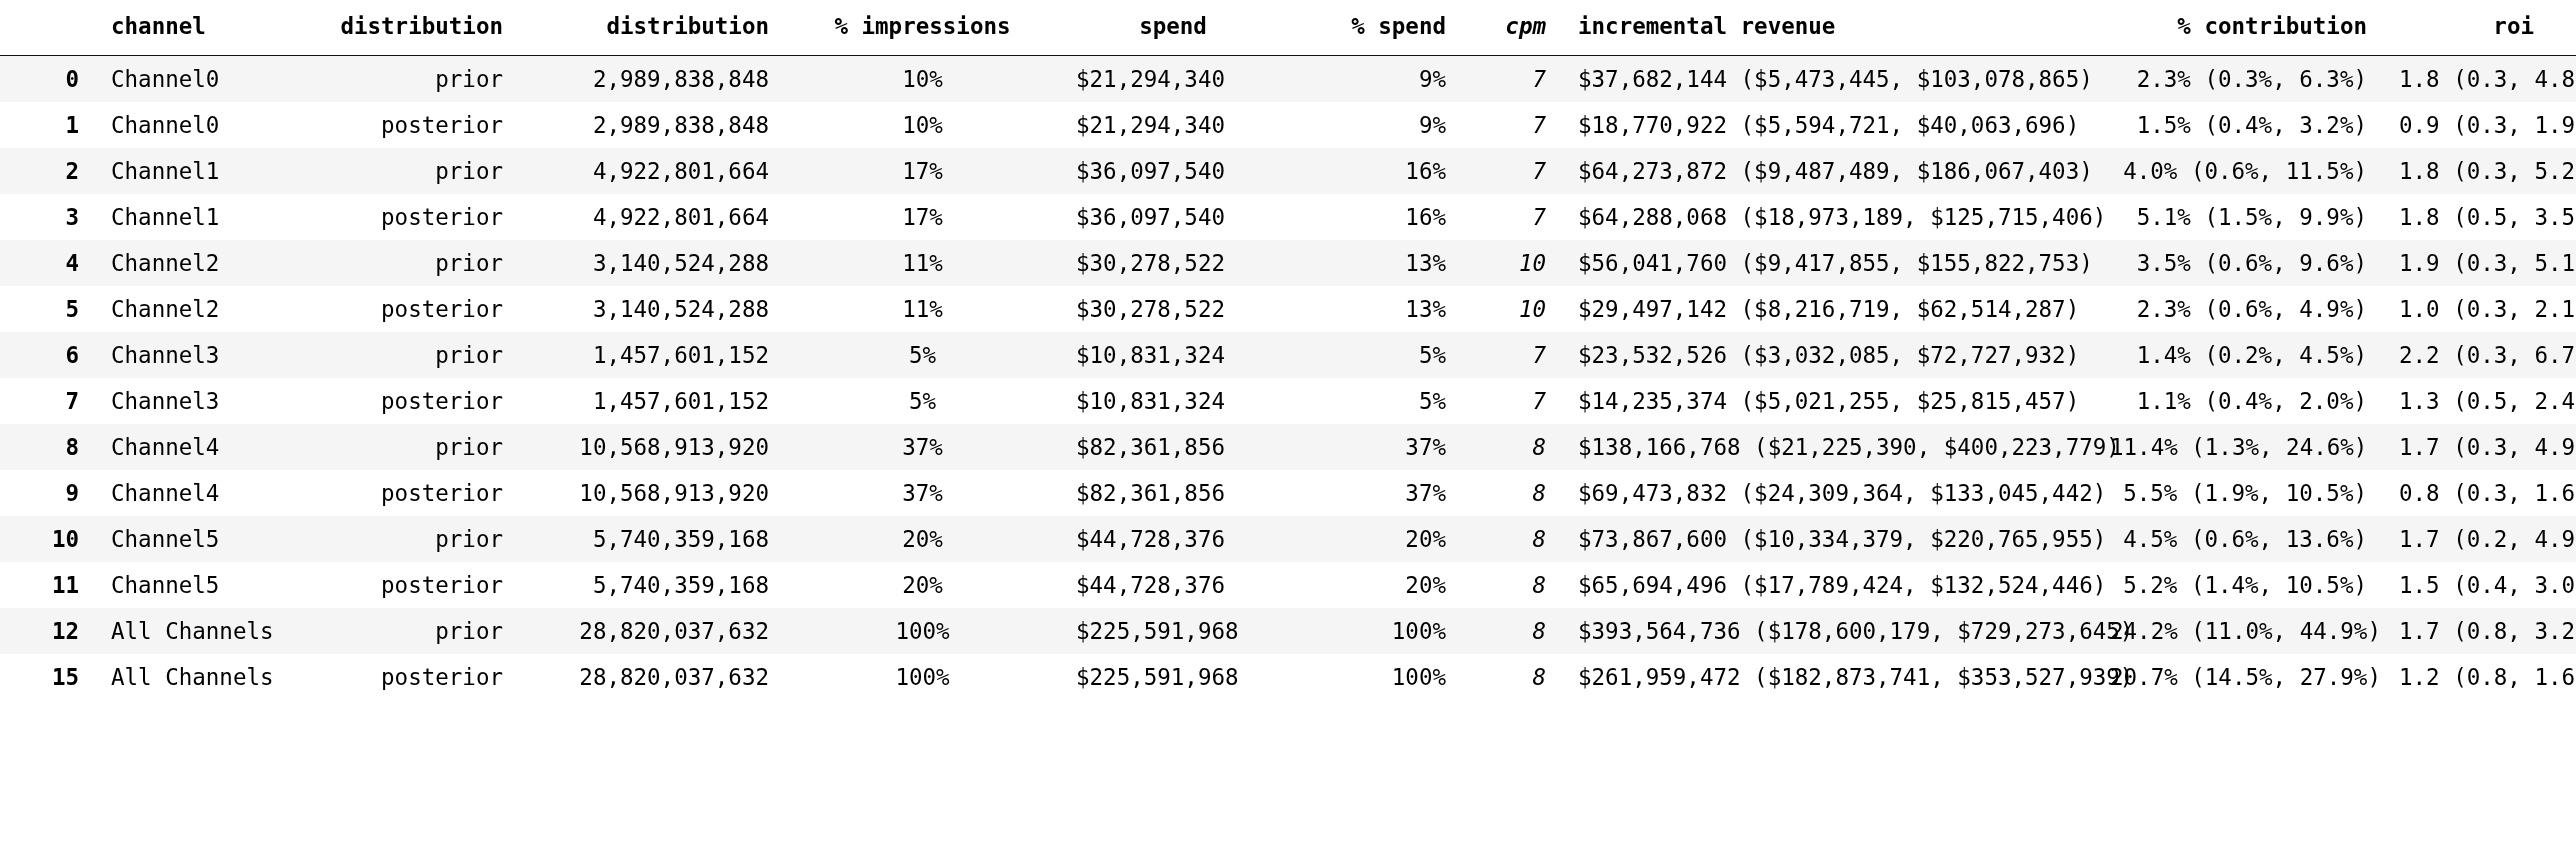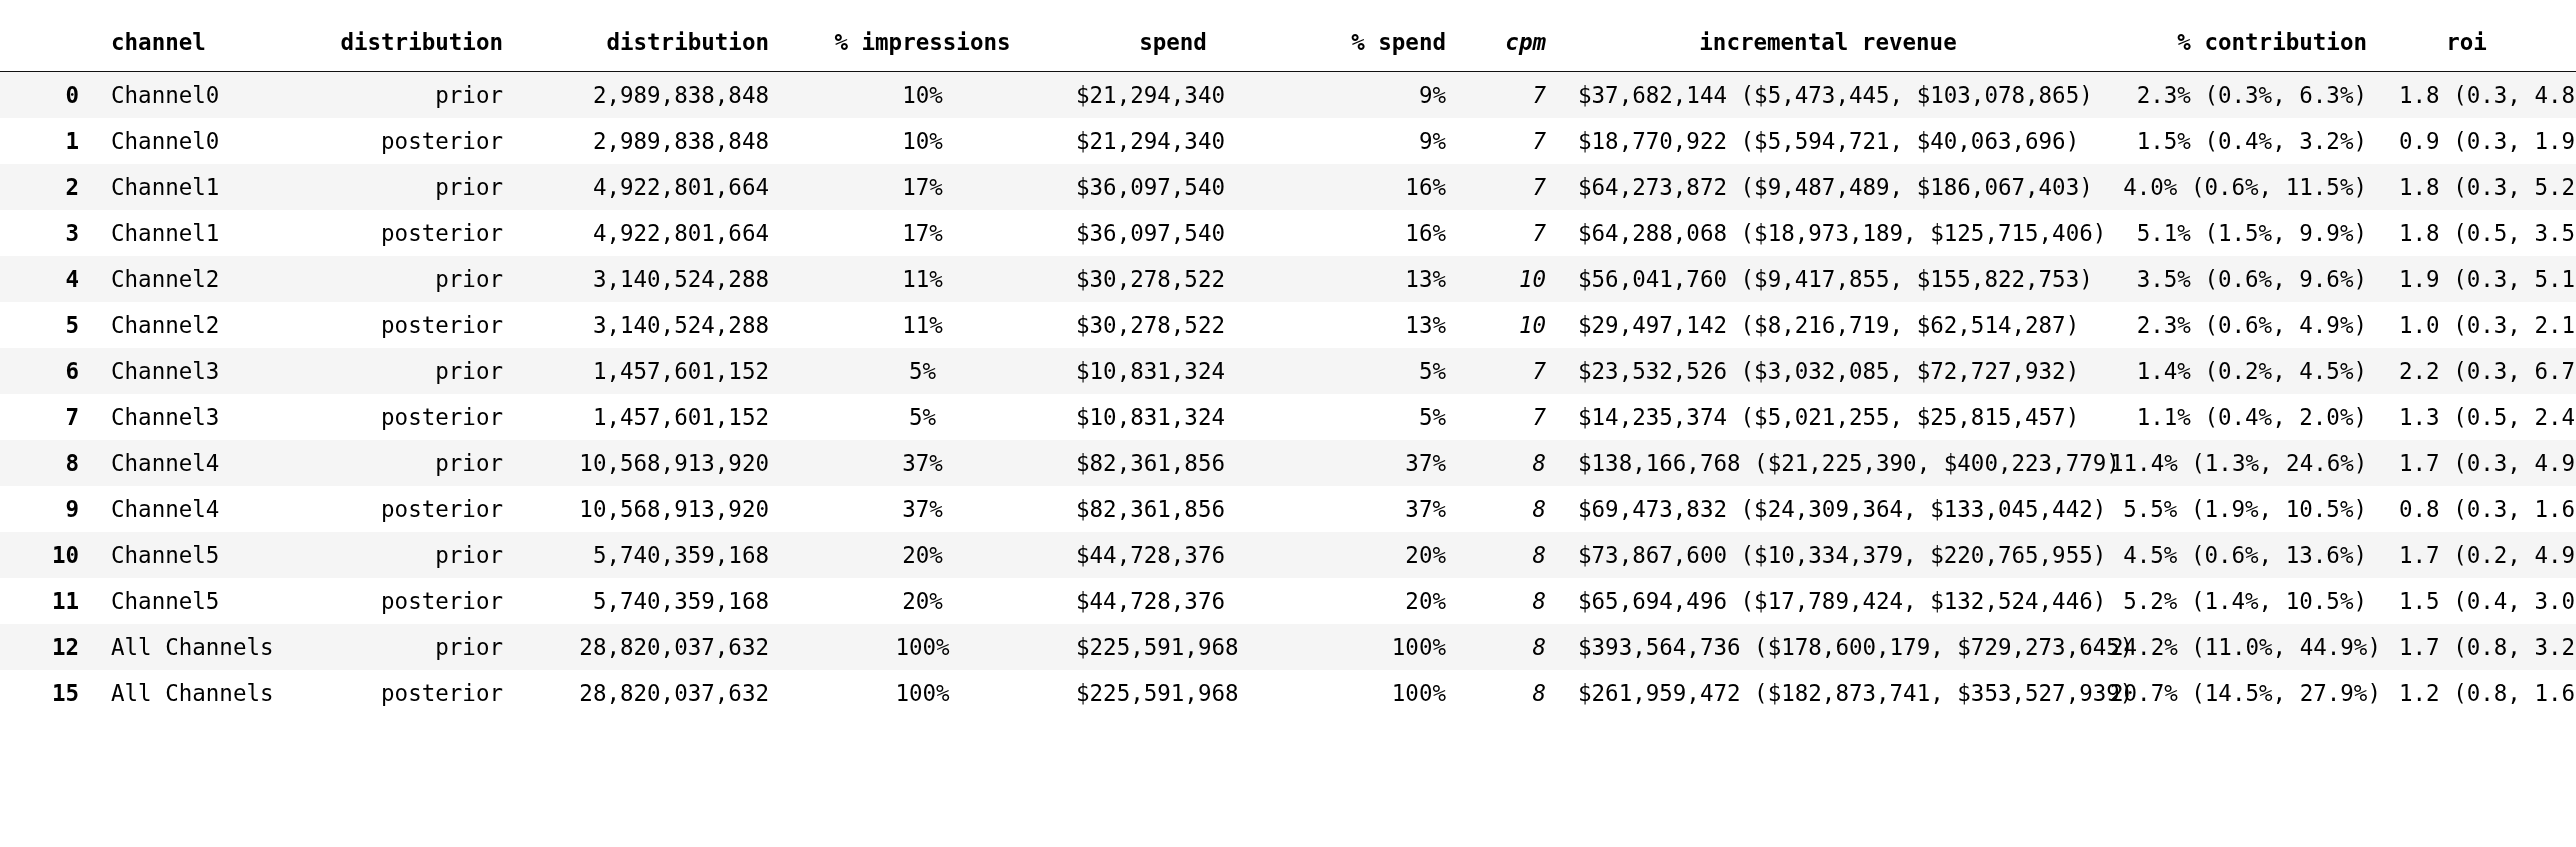--- a/index.html
+++ b/index.html
@@ -8,21 +8,21 @@
     background: #ffffff;
   }
   body {
     width: 2576px;
     height: 848px;
     font-family: "DejaVu Sans Mono", "Liberation Mono", monospace;
     color: #000000;
     overflow: hidden;
   }
   .table-wrap {
-    padding: 16px 0 0 0;
+    padding: 0px 0 0 0;
     width: 2576px;
     box-sizing: border-box;
   }
   table.df {
     border-collapse: collapse;
     width: 2576px;
     table-layout: fixed;
     font-size: 22.5px;
   }
   table.df thead th {
@@ -50,23 +50,23 @@
     font-weight: bold;
     padding-right: 9px;
   }
   th.c-channel, td.c-channel { width: 153px; text-align: left; }
   th.c-dist, td.c-dist { width: 207px; text-align: right; }
   th.c-impr, td.c-impr { width: 234px; text-align: right; }
   th.c-pimpr, td.c-pimpr { width: 243px; text-align: center; }
   th.c-spend, td.c-spend { width: 194px; }
   th.c-pspend, td.c-pspend { width: 144px; text-align: right; }
   th.c-cpm, td.c-cpm { width: 68px; text-align: right; font-style: italic; }
-  th.c-inc, td.c-inc { width: 500px; text-align: center; }
+  th.c-inc, td.c-inc { width: 500px; text-align: left; }
   th.c-contrib, td.c-contrib { width: 257px; text-align: right; }
-  th.c-roi, td.c-roi { width: 135px; text-align: center; }
+  th.c-roi, td.c-roi { width: 135px; text-align: right; }
   th.c-eff, td.c-eff { width: 243px; text-align: right; }
   th.c-channel { text-align: left; }
 </style>
 </head>
 <body>
 
 <div class="table-wrap">
   <table class="df">
     <thead>
       <tr>

